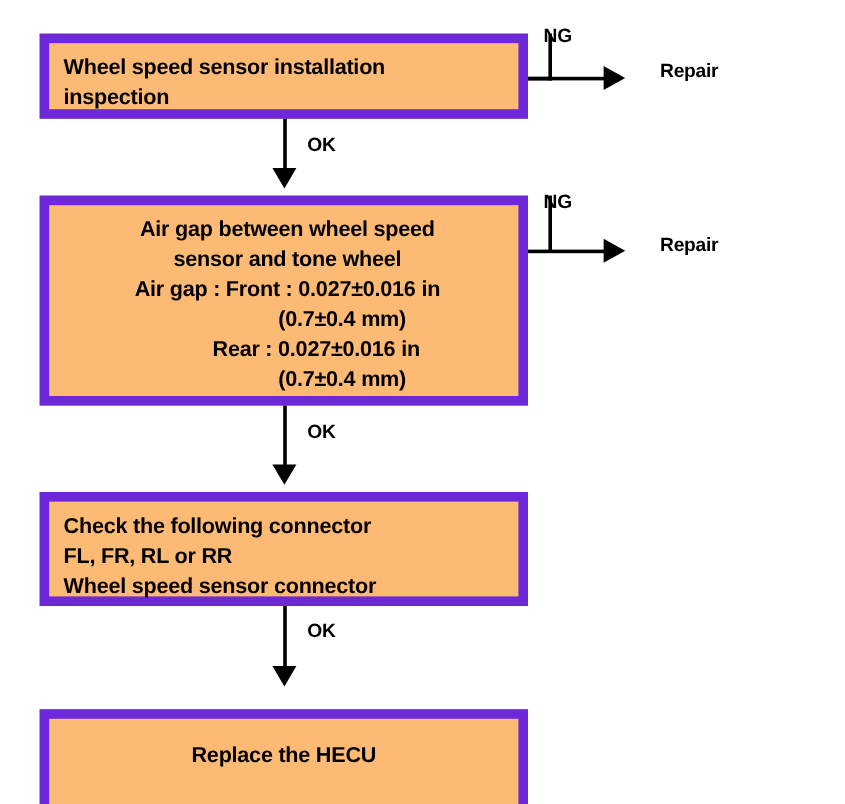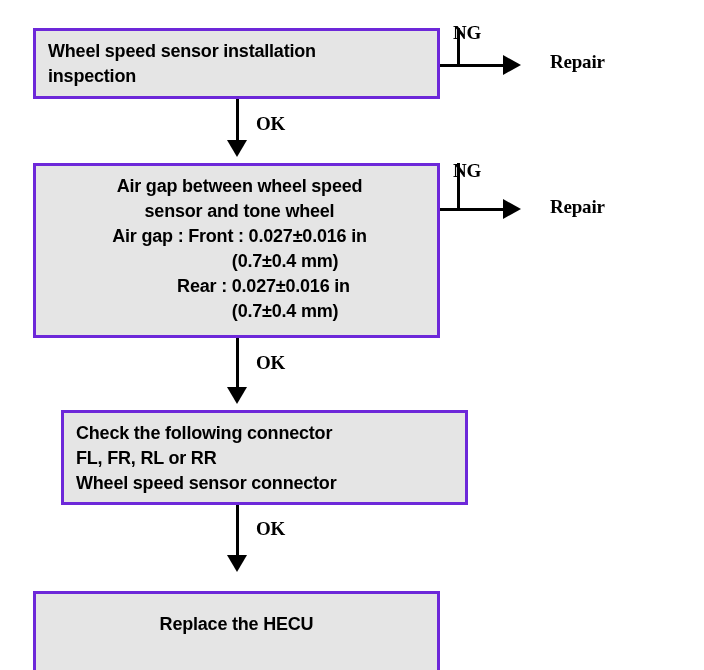--- a/index.html
+++ b/index.html
@@ -18,22 +18,22 @@
   }
   #canvas {
     position: absolute;
     left: 0; top: 0;
     width: 704px;
     height: 670px;
   }
   .box {
     position: absolute;
     box-sizing: border-box;
-    border: 3px solid #6d28d9;
-    background: #e5e5e5;
+    border: 8px solid #6d28d9;
+    background: #fdba74;
   }
   .box-text {
     position: absolute;
     left: 12px;
     top: 8px;
     right: 6px;
     font-size: 18px;
     font-weight: bold;
     line-height: 25px;
     white-space: pre;
@@ -44,22 +44,21 @@
     text-align: center;
   }
   .label {
     position: absolute;
     font-size: 18px;
     font-weight: bold;
     white-space: pre;
     letter-spacing: -0.2px;
   }
   .label.big {
-    font-size: 19px;
-    font-family: Liberation Serif, serif;
+    font-size: 16px;
   }
   
   .vline {
     position: absolute;
     width: 3px;
     background: #000;
   }
   .hline {
     position: absolute;
     height: 3px;
@@ -113,21 +112,21 @@
   <div class="vline" style="left:457px; top:163px; height:47px;"></div>
   <div class="hline" style="left:440px; top:208px; width:65px;"></div>
   <div class="arrow-right" style="left:503px; top:199px;"></div>
   <div class="label big" style="left:453px; top:160px;">NG</div>
   <div class="label big" style="left:550px; top:196px;">Repair</div>
 
   <div class="vline" style="left:236px; top:338px; height:52px;"></div>
   <div class="arrow-down" style="left:227px; top:387px;"></div>
   <div class="label big" style="left:256px; top:352px;">OK</div>
 
-  <div class="box" style="left:33px; top:410px; width:407px; height:95px;margin-left:28px;">
+  <div class="box" style="left:33px; top:410px; width:407px; height:95px;">
     <div class="box-text">Check the following connector
 FL, FR, RL or RR
 Wheel speed sensor connector</div>
   </div>
 
   <div class="vline" style="left:236px; top:505px; height:53px;"></div>
   <div class="arrow-down" style="left:227px; top:555px;"></div>
   <div class="label big" style="left:256px; top:518px;">OK</div>
 
   <div class="box" style="left:33px; top:577px; width:407px; height:90px;margin-top:14px;">

